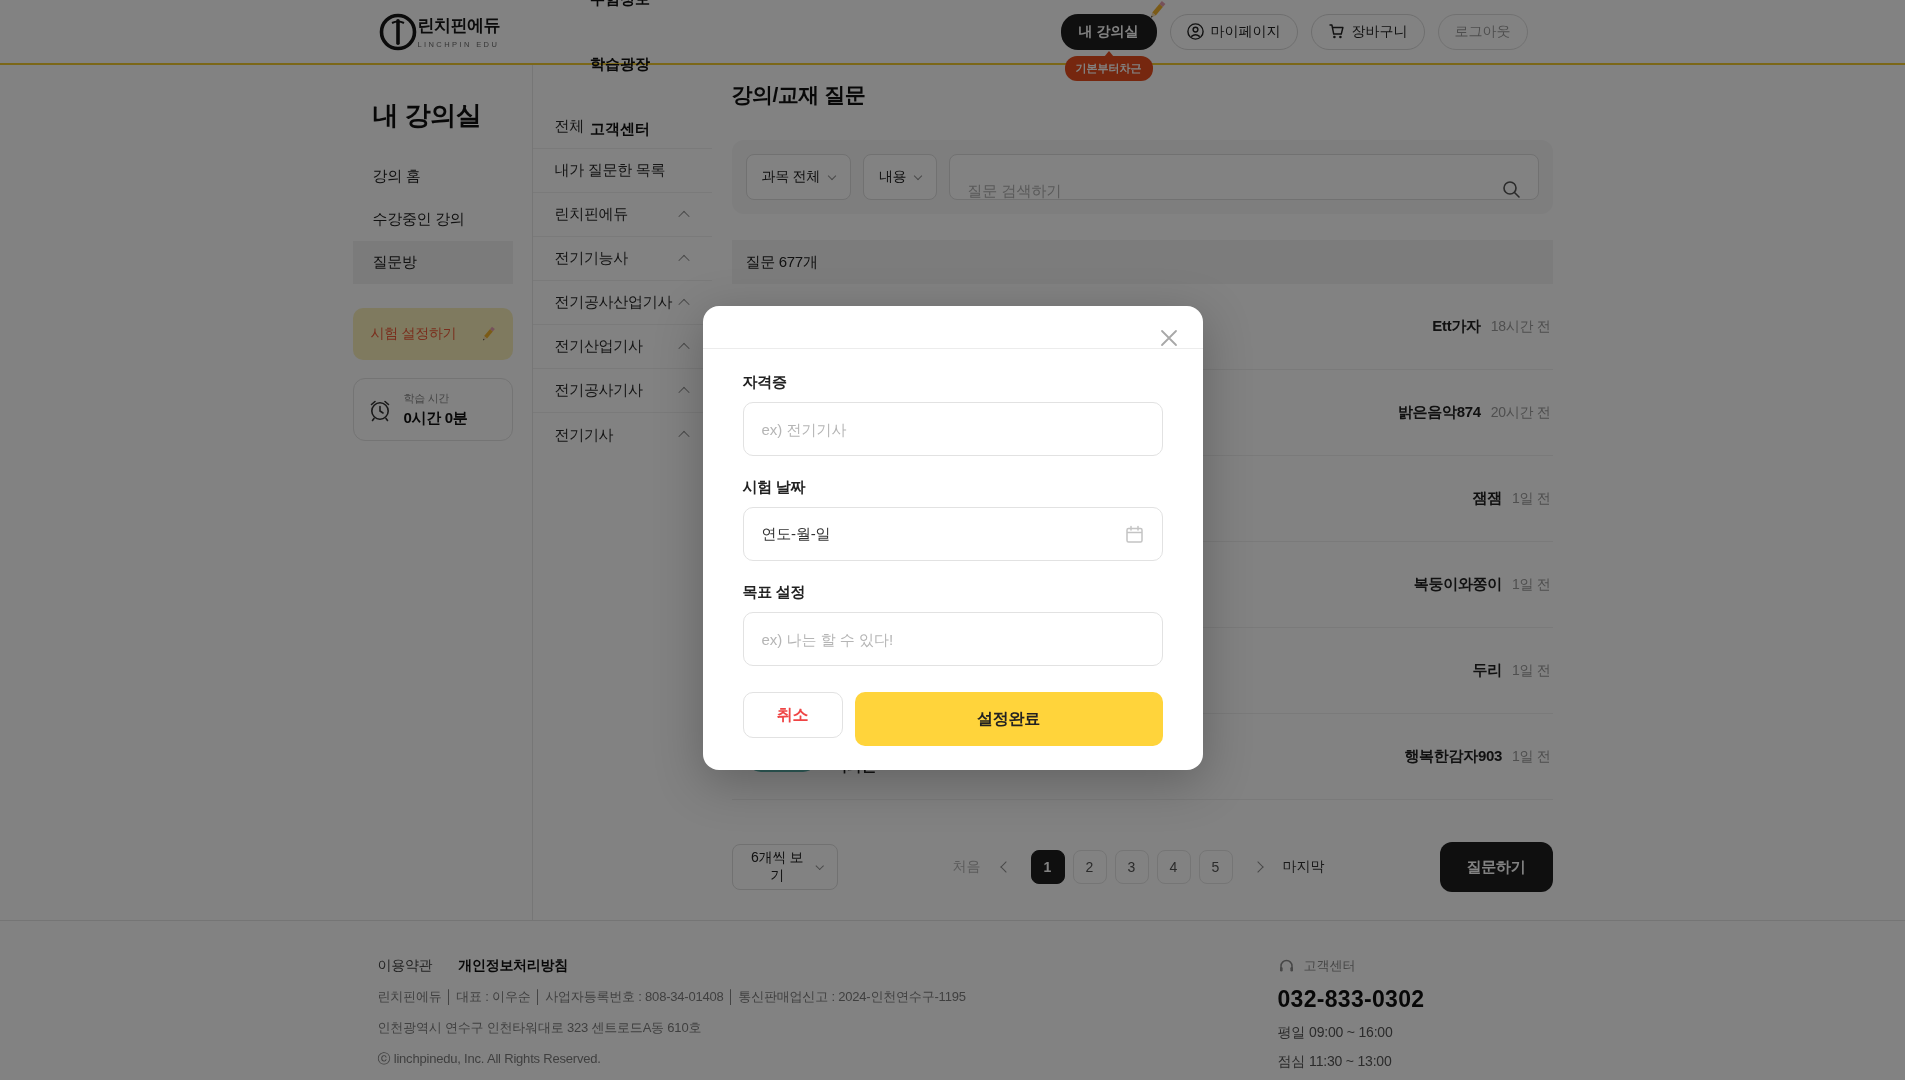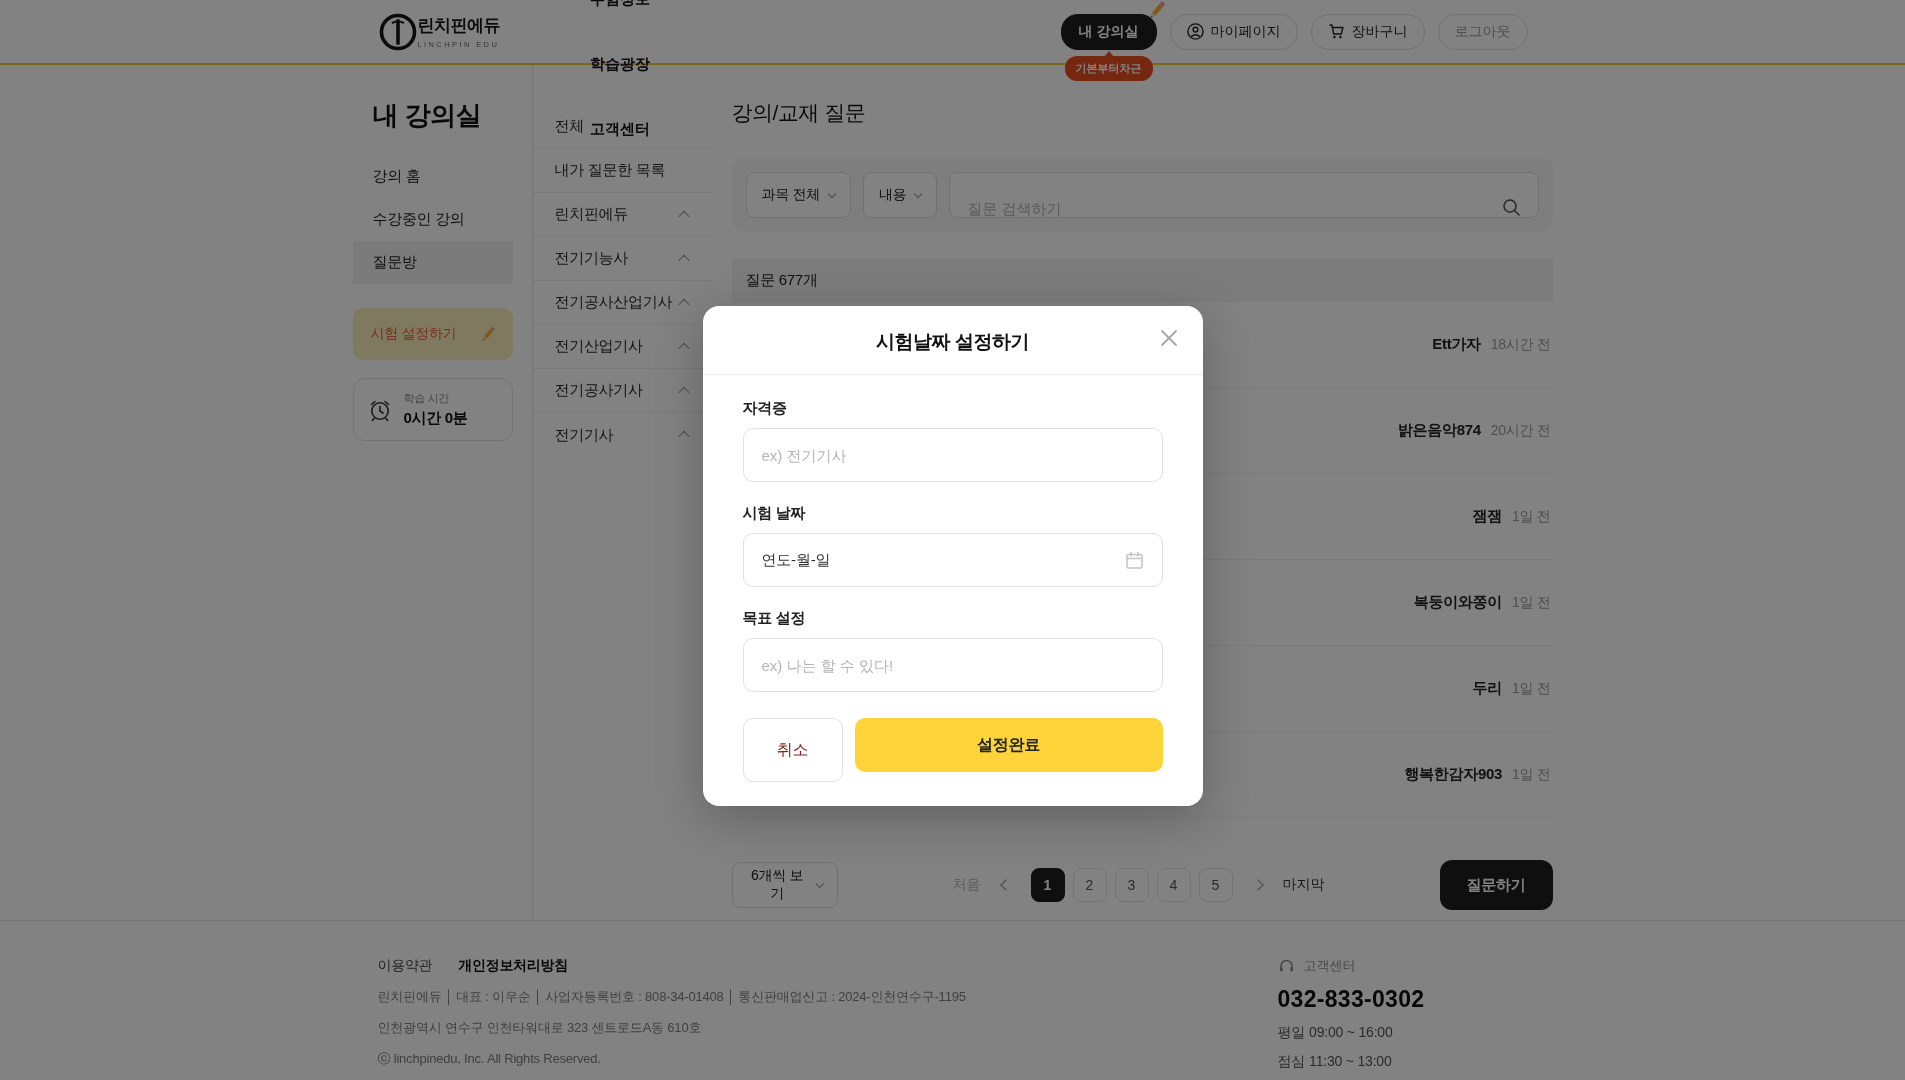--- a/index.html
+++ b/index.html
@@ -43,21 +43,21 @@
   .cat-item:last-child { border-bottom:none; }
   .chev { width:8px; height:8px; border-left:1.6px solid #8f8f8f; border-top:1.6px solid #8f8f8f; display:inline-block; }
   .chev.up { transform:rotate(45deg) translate(1px,1px); }
   .chev.down { transform:rotate(225deg); margin-top:-3px; }
   .chev.sm { width:6px; height:6px; }
   .chev.left { transform:rotate(-45deg); }
   .chev.right { transform:rotate(135deg); }
 
   
   .main { flex:1; padding-left:20px; min-width:0; }
-  .main-title { margin-top:34px; font-size:21px; font-weight:normal; color:#111; letter-spacing:-0.5px; }
+  .main-title { margin-top:16px; font-size:21px; font-weight:bold; color:#111; letter-spacing:-0.5px; }
   .filter-box { margin-top:31px; background:#f7f7f8; border-radius:12px; padding:14px; display:flex; gap:12px; }
   .select { background:#fff; border:1px solid #ddd; border-radius:8px; height:46px; display:flex; align-items:center; gap:9px; font-size:14px; color:#222; padding:0 15px; font-family:inherit; cursor:pointer; letter-spacing:-0.3px; }
   .search-wrap { flex:1; background:#fff; border:1px solid #ddd; border-radius:8px; height:46px; display:flex; align-items:flex-end; padding:0 17px; }
   .search-input { border:none; outline:none; flex:1; font-size:15px; color:#333; font-family:inherit; background:transparent; }
   .search-input::placeholder { color:#b0b0b0; }
   .count-band { margin-top:26px; background:#f4f4f4; height:44px; display:flex; align-items:center; padding:0 14px; font-size:15px; color:#222; letter-spacing:-0.3px; }
   .q-row { height:86px; border-bottom:1px solid #efefef; display:flex; align-items:center; justify-content:space-between; padding:0 2px 0 14px; cursor:pointer; }
   .q-left { display:flex; align-items:center; gap:14px; }
   .status-badge { background:#5fb7b0; color:#fff; font-size:12px; font-weight:bold; border-radius:15px; padding:7px 13px; letter-spacing:-0.3px; }
   .q-cat { color:#ef5b3a; font-size:12px; font-weight:bold; letter-spacing:-0.3px; }
@@ -95,21 +95,21 @@
   .modal-header { position:relative; padding:23px 0 19px; border-bottom:1px solid #ececec; }
   .modal-title { text-align:center; font-size:19px; font-weight:bold; color:#111; letter-spacing:-0.5px; }
   .modal-close { position:absolute; top:18px; right:20px; width:28px; height:28px; background:none; border:none; cursor:pointer; display:flex; align-items:center; justify-content:center; }
   .modal-body { padding:2px 40px 24px; }
   .field-label { margin-top:22px; font-size:15px; font-weight:bold; color:#222; letter-spacing:-0.3px; }
   .field-input { margin-top:10px; height:54px; border:1.5px solid #e2e2e2; border-radius:10px; display:flex; align-items:center; padding:0 18px; background:#fff; }
   .field-input input { border:none; outline:none; flex:1; font-size:15px; color:#333; font-family:inherit; background:transparent; }
   .field-input input::placeholder { color:#b5b5b5; }
   .date-value { font-size:15px; color:#333; flex:1; letter-spacing:-0.2px; }
   .modal-actions { margin-top:26px; display:flex; gap:12px; }
-  .cancel-btn { width:100px; height:64px; border:1.5px solid #e2e2e2; border-radius:10px; background:#fff; font-size:16px; font-weight:normal; color:#7f1d1d; font-family:inherit; cursor:pointer; letter-spacing:-0.3px; }
+  .cancel-btn { width:100px; height:46px; border:1.5px solid #e2e2e2; border-radius:10px; background:#fff; font-size:16px; font-weight:bold; color:#ef4444; font-family:inherit; cursor:pointer; letter-spacing:-0.3px; }
   .submit-btn { flex:1; height:54px; background:#ffd43b; border:none; border-radius:10px; font-size:16px; font-weight:bold; color:#222; font-family:inherit; cursor:pointer; letter-spacing:-0.3px; }
 </style>
 </head>
 <body>
 
 <div class="page">
 
   <header class="site-header">
     <div class="header-inner">
       <div class="logo">
@@ -366,21 +366,20 @@
           <span>11:30 ~ 13:00</span>
         </div>
       </div>
     </div>
   </footer>
 
   <div class="overlay"></div>
 
   <div class="modal">
     <div class="modal-header">
-      <div class="modal-title">시험날짜 설정하기</div>
       <button class="modal-close">
         <svg width="18" height="18" viewBox="0 0 18 18">
           <path d="M2 2 L16 16 M16 2 L2 16" stroke="#a8a8a8" stroke-width="1.8" stroke-linecap="round"></path>
         </svg>
       </button>
     </div>
     <div class="modal-body">
       <div class="field-label">자격증</div>
       <div class="field-input">
         <input type="text" placeholder="ex) 전기기사" style="">

